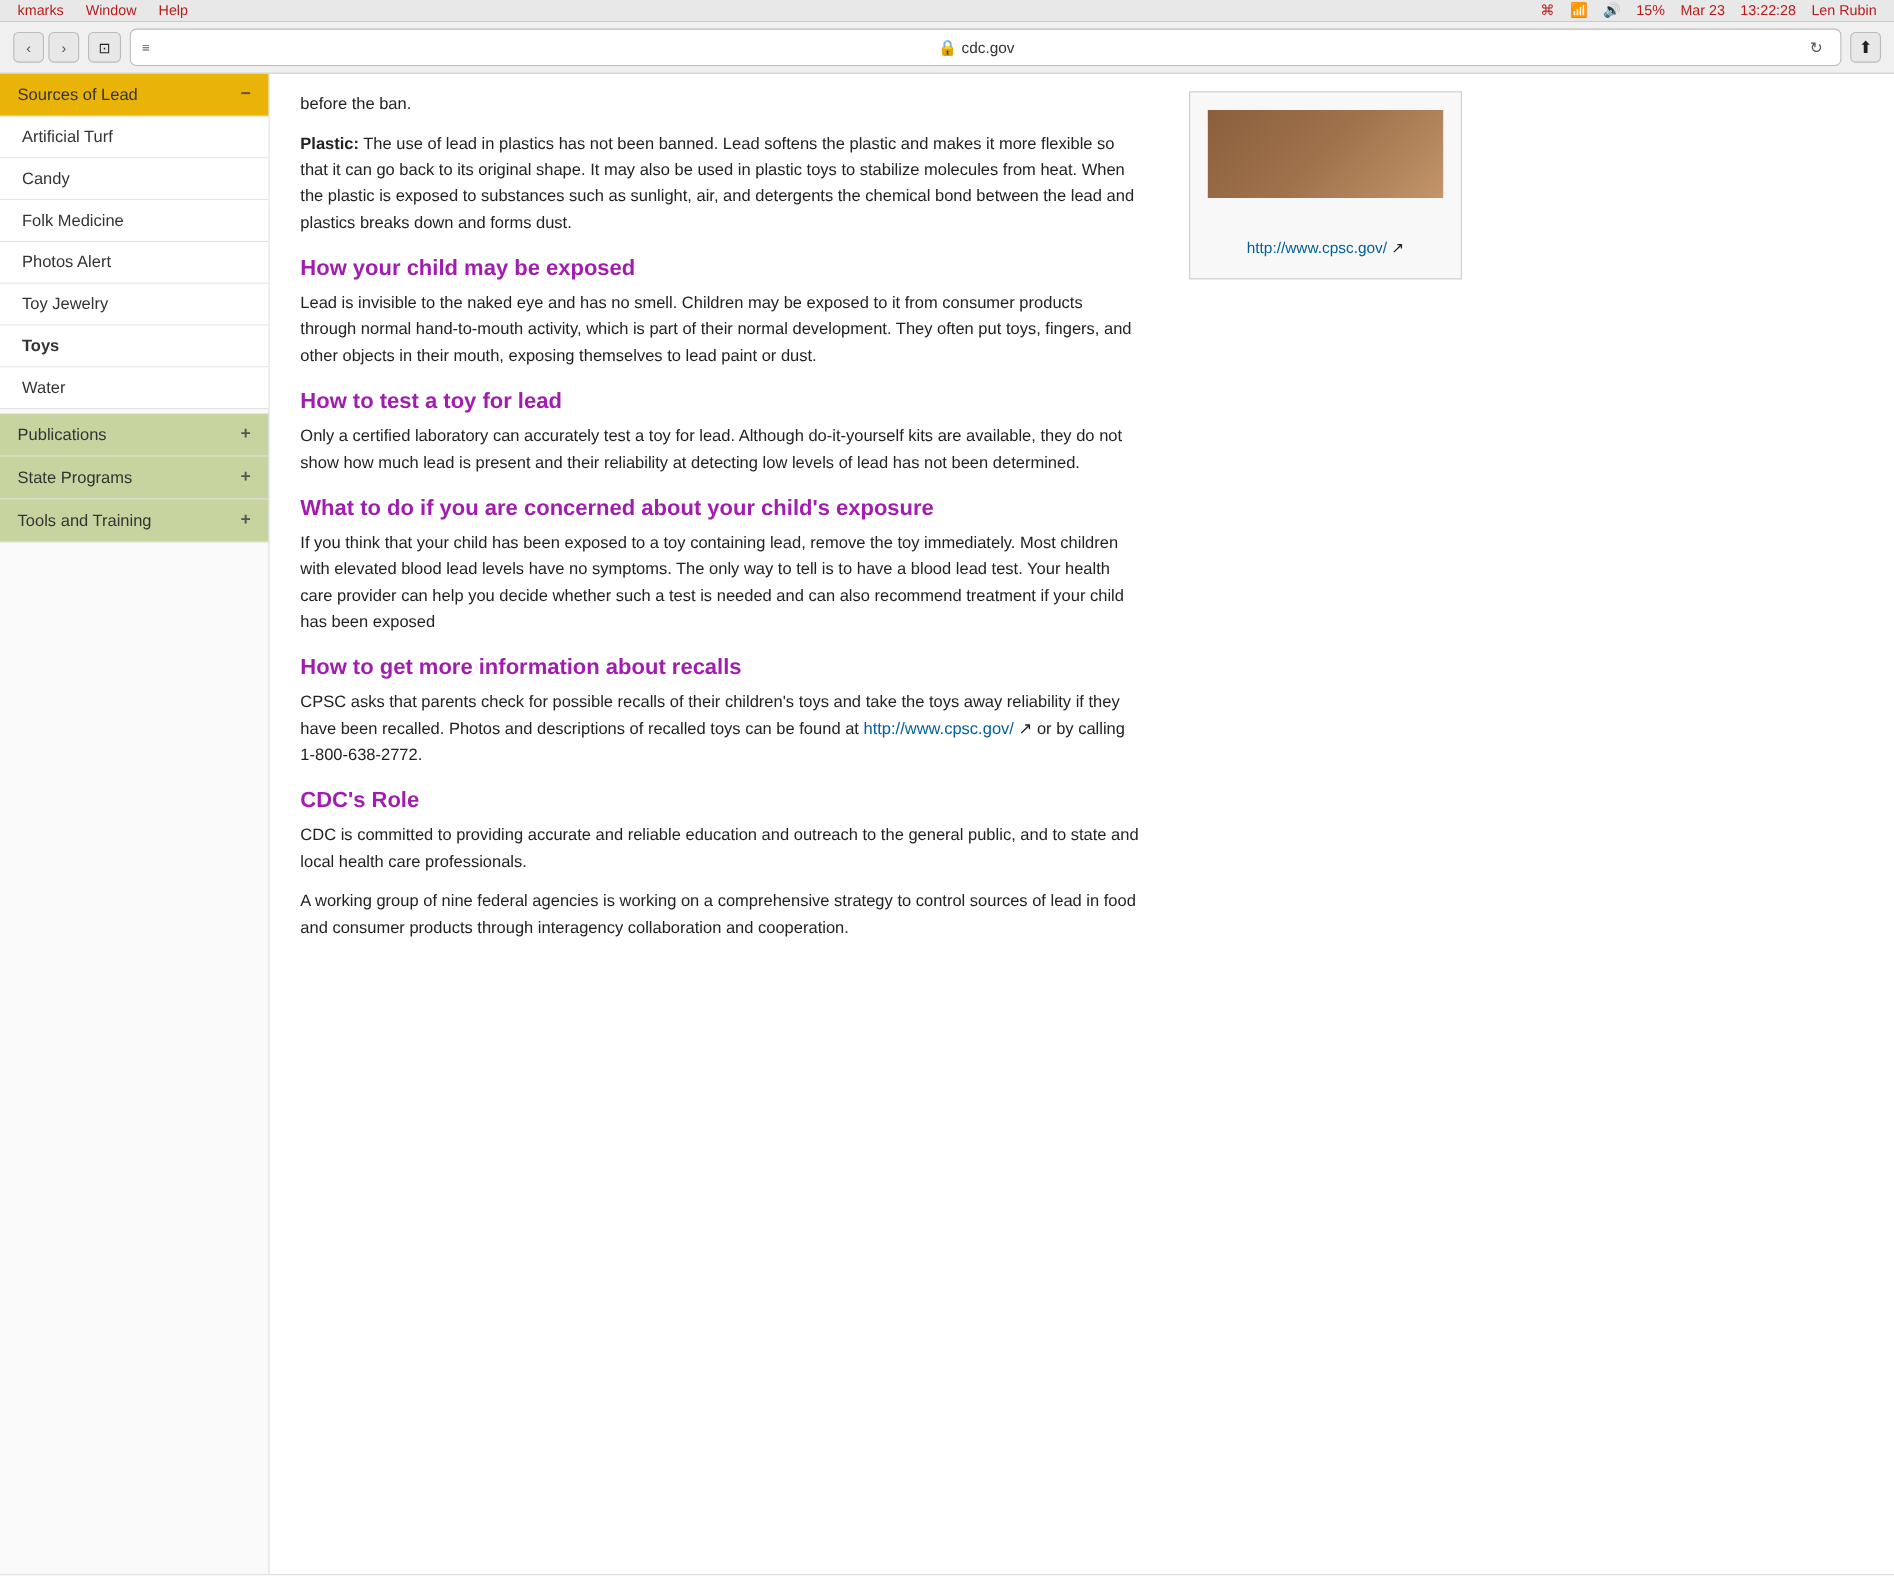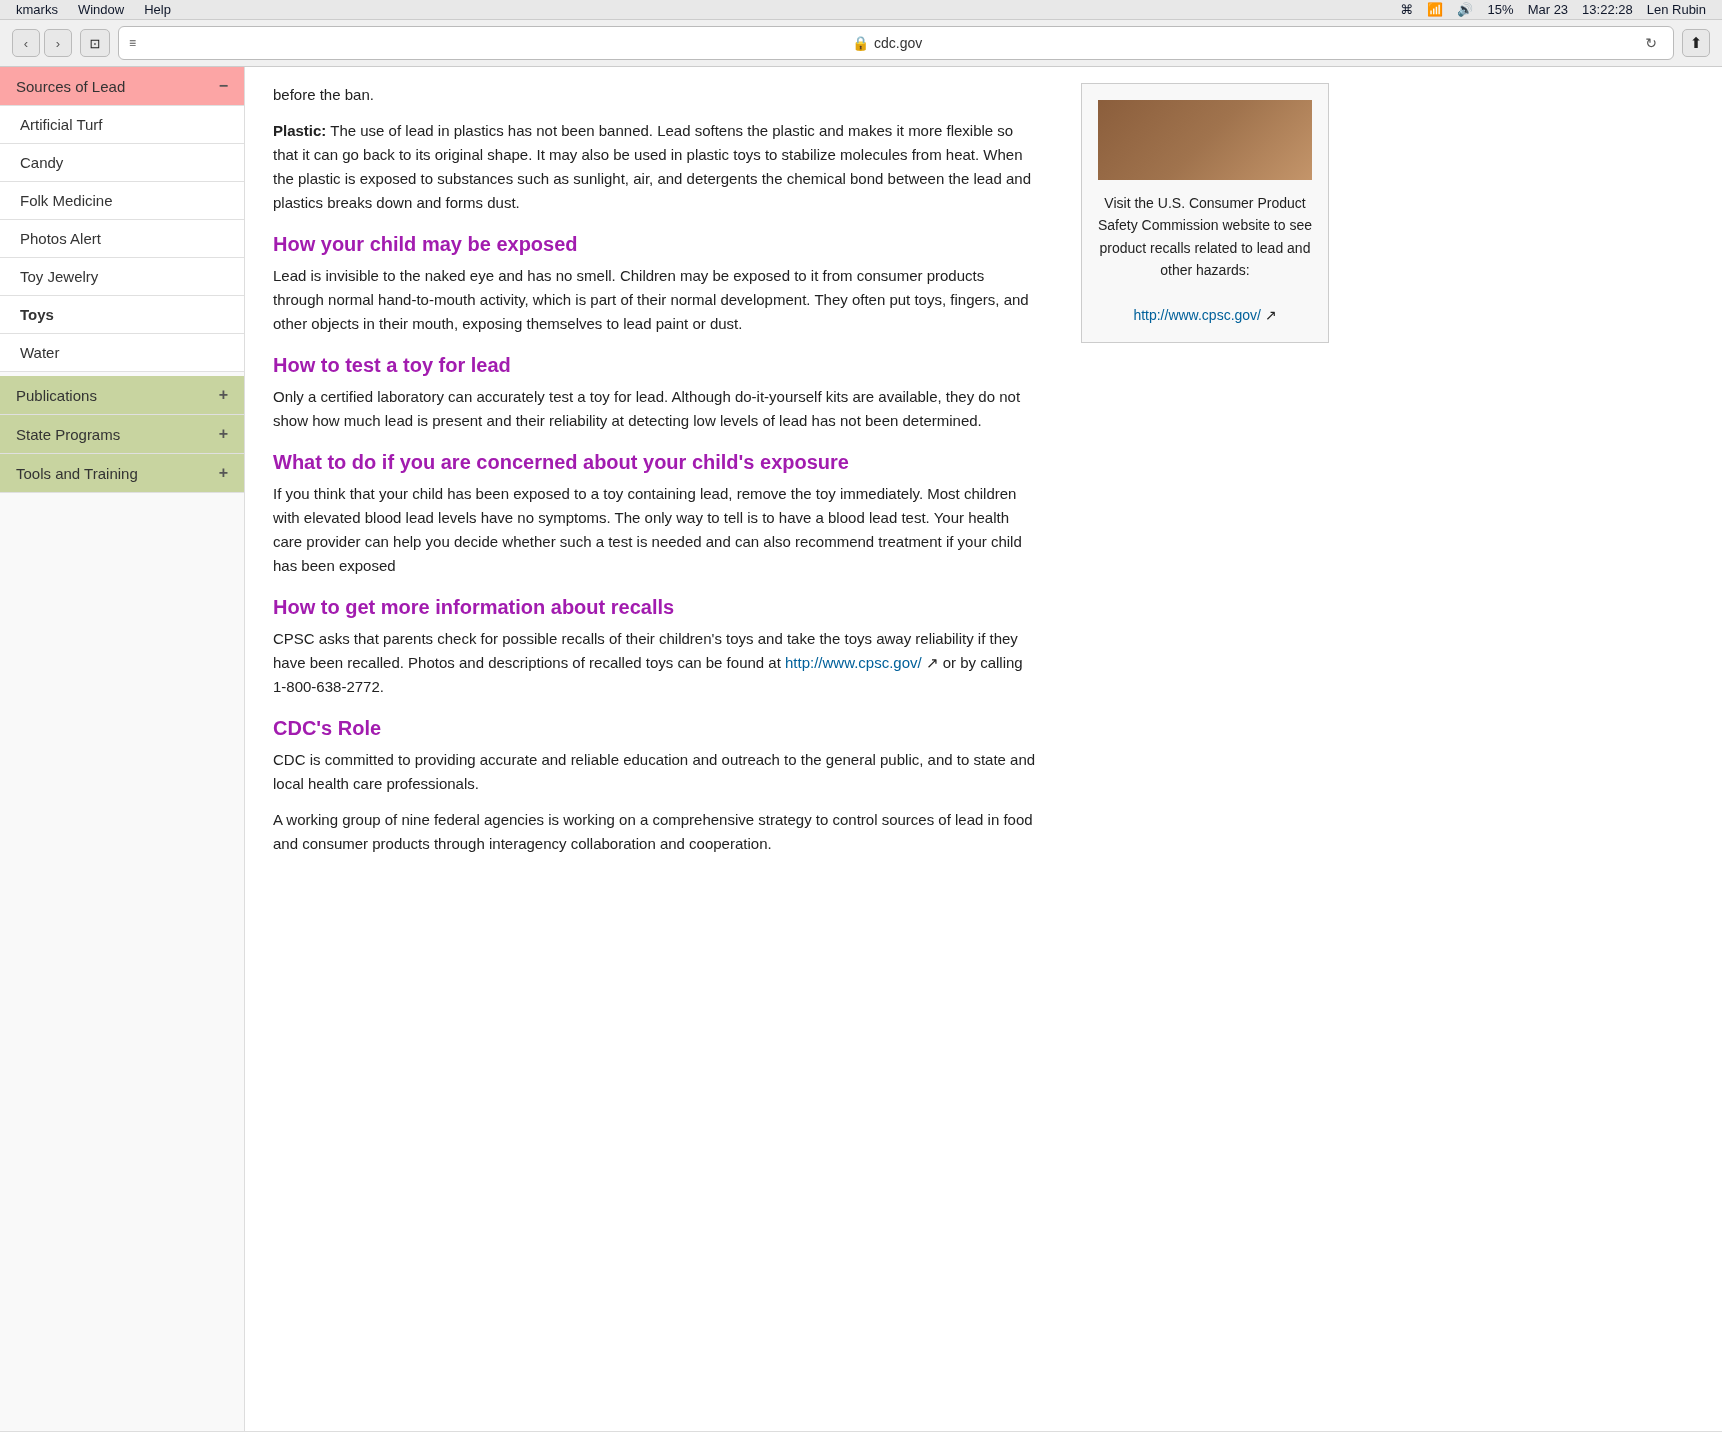--- a/index.html
+++ b/index.html
@@ -17,21 +17,21 @@
     
     .page-layout { display: flex; min-height: calc(100vh - 80px); }
 
     
     .sidebar { width: 245px; min-width: 245px; border-right: 1px solid #ddd; background: #f9f9f9; }
     .sidebar-item { padding: 10px 16px; border-bottom: 1px solid #e0e0e0; cursor: pointer; font-size: 15px; color: #333; display: flex; align-items: center; justify-content: space-between; }
     .sidebar-item.active { background: #c8d4a0; font-weight: bold; }
     .sidebar-item.sub { padding-left: 20px; background: #fff; }
     .sidebar-item .icon { font-size: 16px; font-weight: bold; color: #555; }
     .sidebar-section { background: #c8d4a0; justify-content: space-between; }
-    .sidebar-section-expanded { background: #fca5a5; }
+    .sidebar-section-expanded { background: #eab308; }
 
     
     .main-content { flex: 1; display: flex; padding: 0; }
     .content-area { flex: 1; padding: 16px 28px 30px 28px; max-width: 820px; }
     .sidebar-right { width: 280px; padding: 16px; }
 
     
     .info-box { border: 1px solid #ccc; background: #f8f8f8; padding: 16px; text-align: center; font-size: 14px; line-height: 1.6; }
     .info-box a { color: #00609a; text-decoration: none; }
     .info-box-image { width: 100%; height: 80px; background: linear-gradient(135deg, #8b5e3c 0%, #a0734d 50%, #c4956a 100%); margin-bottom: 12px; }
@@ -39,21 +39,21 @@
     
     .content-area p { font-size: 15px; line-height: 1.6; margin-bottom: 12px; color: #222; }
     .content-area h3 { font-size: 20px; font-weight: bold; margin: 18px 0 8px 0; color: #a21caf; }
     .content-area a { color: #00609a; text-decoration: none; }
     .content-area strong { font-weight: bold; }
 
     
     .page-footer { border-top: 1px solid #ddd; padding: 14px 20px; font-size: 13px; color: #555; background: #fff; }
 
     
-    .mac-status { background: #e8e8e8; display: flex; justify-content: space-between; align-items: center; padding: 2px 16px; font-size: 13px; color: #0f172a; border-bottom: 1px solid #ccc; }
+    .mac-status { background: #e8e8e8; display: flex; justify-content: space-between; align-items: center; padding: 2px 16px; font-size: 13px; color: #b91c1c; border-bottom: 1px solid #ccc; }
     .mac-status-right { display: flex; gap: 14px; align-items: center; }
   </style>
 </head>
 <body>
 
 <div class="mac-status">
   <div style="display:flex;gap:20px;">
     <span>kmarks</span>
     <span>Window</span>
     <span>Help</span>
@@ -165,21 +165,20 @@
       </p>
 
       <h3>CDC's Role</h3>
       <p>CDC is committed to providing accurate and reliable education and outreach to the general public, and to state and local health care professionals.</p>
       <p>A working group of nine federal agencies is working on a comprehensive strategy to control sources of lead in food and consumer products through interagency collaboration and cooperation.</p>
     </div>
 
     <div class="sidebar-right">
       <div class="info-box">
         <div class="info-box-image"></div>
-        <p>Visit the U.S. Consumer Product Safety Commission website to see product recalls related to lead and other hazards:</p>
         <br>
         <a href="#">http://www.cpsc.gov/</a> <span>↗</span>
       </div>
     </div>
 
   </div>
 </div>
 
 <div class="page-footer">
   

